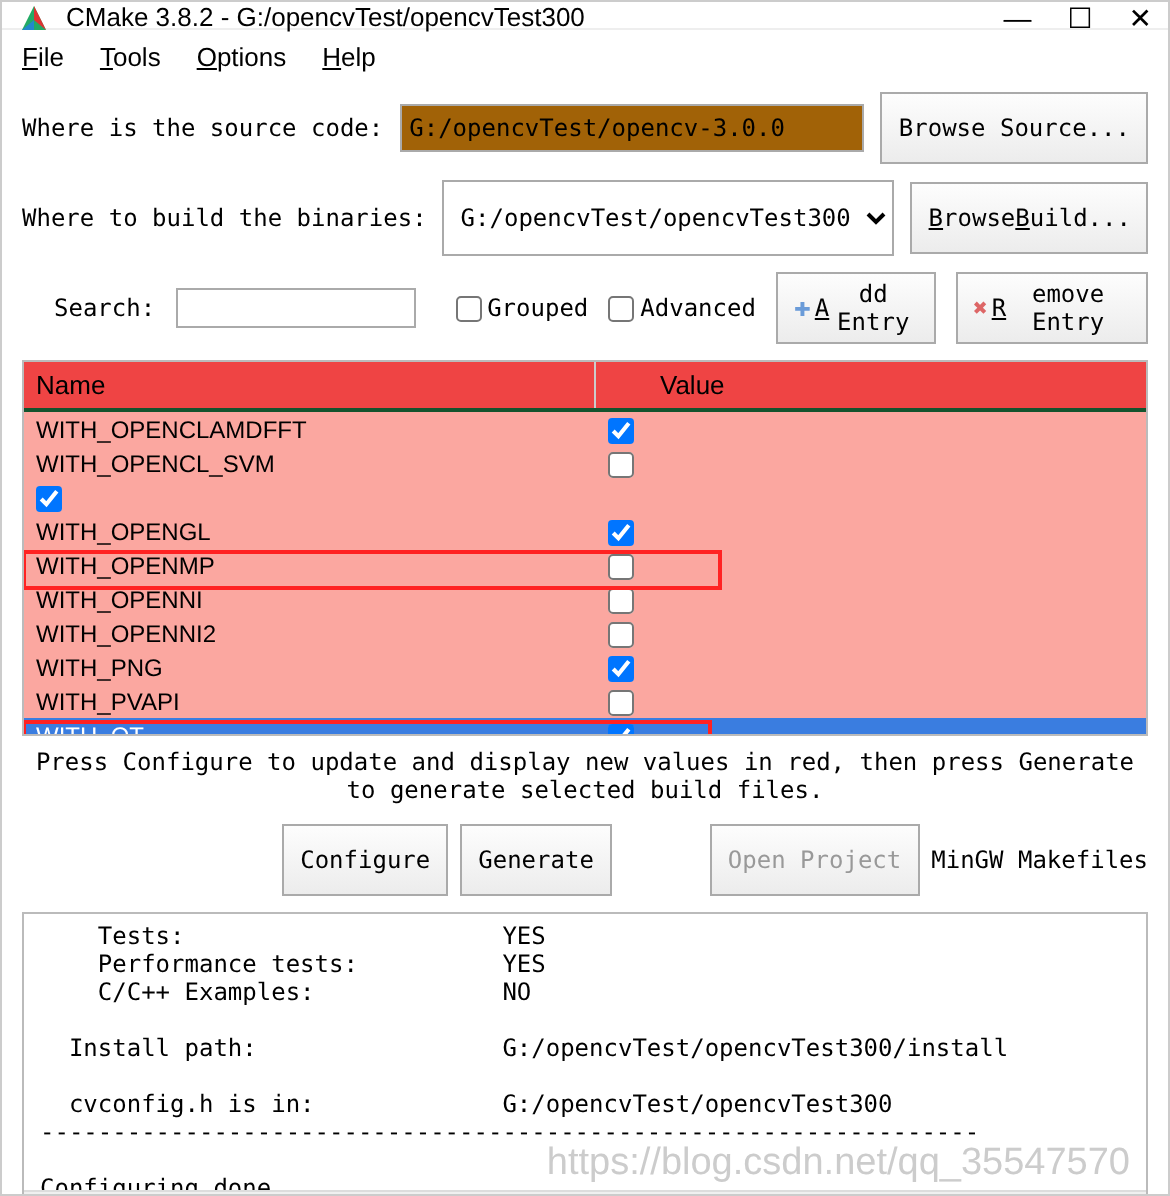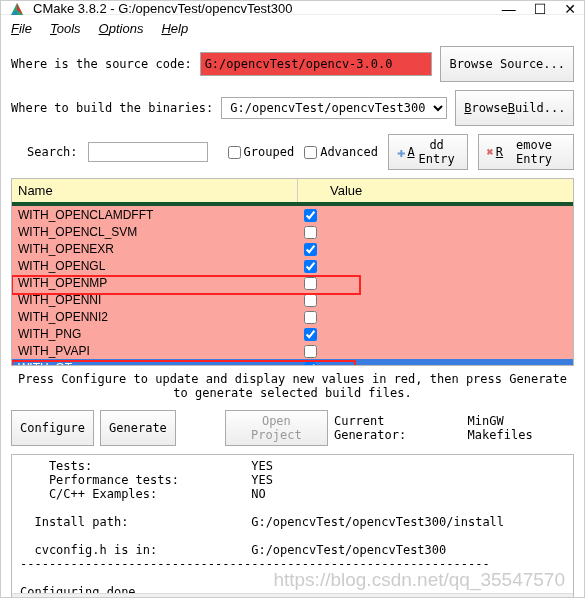--- a/index.html
+++ b/index.html
@@ -2,37 +2,37 @@
 <html><head>
 <meta charset="utf-8">
 <style>
 * { box-sizing: border-box; margin: 0; padding: 0; }
 body { font-family: "Segoe UI", Tahoma, sans-serif; font-size: 12px; background: #fff; width: 585px; height: 598px; overflow: hidden; border: 1px solid #ccc; }
 .titlebar { display: flex; align-items: flex-start; height: 14px; padding: 0 8px; border-bottom: 1px solid #eee; }
 .titlebar .logo { width: 16px; height: 16px; margin-right: 8px; }
 .titlebar .title { flex: 1; font-size: 13px; }
 .titlebar .winbtns { display: flex; gap: 18px; font-size: 14px; }
 .titlebar .winbtns span { cursor: default; }
-.menubar { display: flex; gap: 18px; padding: 6px 10px; font-size: 13px; font-style: italic; }
+.menubar { display: flex; gap: 18px; padding: 6px 10px; font-size: 13px; }
 .menubar span { cursor: default; }
 .pathrow { display: flex; align-items: center; padding: 4px 10px; gap: 8px; font-family: "SimSun", monospace; font-size: 12px; }
 .pathrow label { white-space: nowrap; }
-.pathrow input[type=text] { flex: 1; border: 1px solid #aaa; padding: 11px 4px; font-family: inherit; font-size: 12px; height: 22px; background: #ef4444; }
-.pathrow select { flex: 1; border: 1px solid #aaa; padding: 2px 4px; font-family: inherit; font-size: 12px; height: 22px; background: #fff; }
+.pathrow input[type=text] { flex: 1; border: 1px solid #aaa; padding: 11px 4px; font-family: inherit; font-size: 12px; height: 22px; background: #a16207; }
+.pathrow select { flex: 1; border: 1px solid #aaa; padding: 2px 4px; font-family: inherit; font-size: 12px; height: 38px; background: #fff; }
 .btn { border: 1px solid #aaa; background: linear-gradient(#fdfdfd,#ececec); padding: 2px 8px; font-family: "SimSun", monospace; font-size: 12px; cursor: default; height: 36px; display: inline-flex; align-items: center; }
 .toolrow { display: flex; align-items: center; padding: 4px 10px; gap: 10px; font-family: "SimSun", monospace; font-size: 12px; margin-left: 16px; }
 .toolrow input[type=text] { width: 120px; border: 1px solid #aaa; height: 20px; padding: 2px 4px; }
 .chkwrap { display: flex; align-items: center; gap: 3px; }
 .chkwrap input { width: 13px; height: 13px; }
 .spacer { flex: 1; }
 .plusicon { color: #6a9bd8; font-weight: bold; margin-right: 2px; font-size: 14px; }
 .xicon { color: #d66; font-weight: bold; margin-right: 2px; font-size: 12px; }
 .btn .ul { text-decoration: underline; }
 .gridwrap { margin: 4px 10px; border: 1px solid #bbb; height: 188px; overflow: hidden; position: relative; }
-.gridhead { display: flex; background: #fef9c3; border-bottom: 4px solid #14532d; font-size: 13px; }
+.gridhead { display: flex; background: #ef4444; border-bottom: 2px solid #14532d; font-size: 13px; }
 .gridhead .col { padding: 4px 6px; }
 .col-name { width: 286px; border-right: 1px solid #ccc; }
 .col-val { flex: 1; margin-left: 26px; }
 .gridbody { position: relative; }
 .gridrow { display: flex; align-items: center; height: 17px; font-size: 12px; background: #fba7a0; }
 .gridrow .cell-name { width: 286px; padding-left: 6px; }
 .gridrow .cell-val { flex: 1; padding-left: 6px; }
 .gridrow.selected { background: #3a7de0; color: #fff; }
 .gridrow.selected .cell-val input { outline: none; }
 .gridrow input[type=checkbox] { width: 13px; height: 13px; vertical-align: middle; }
@@ -110,21 +110,20 @@
     <div class="redbox2"></div>
   <div class="gridrow">
         <div class="cell-name">WITH_OPENCLAMDFFT</div>
         <div class="cell-val"><input type="checkbox" checked="" style=""></div>
       </div>
       <div class="gridrow">
         <div class="cell-name">WITH_OPENCL_SVM</div>
         <div class="cell-val"><input type="checkbox" style=""></div>
       </div>
       <div class="gridrow">
-        <div class="cell-name">WITH_OPENEXR</div>
         <div class="cell-val"><input type="checkbox" checked="" style=""></div>
       </div>
       <div class="gridrow">
         <div class="cell-name">WITH_OPENGL</div>
         <div class="cell-val"><input type="checkbox" checked="" style=""></div>
       </div>
       <div class="gridrow">
         <div class="cell-name">WITH_OPENMP</div>
         <div class="cell-val"><input type="checkbox" style=""></div>
       </div>
@@ -150,21 +149,20 @@
       </div>
     </div>
 </div>
 
 <div class="hint">Press Configure to update and display new values in red, then press Generate to generate selected build files.</div>
 
 <div class="genrow">
   <button class="btn">Configure</button>
   <button class="btn">Generate</button>
   <button class="btn disabled">Open Project</button>
-  <span>Current Generator:</span>
   <span>MinGW Makefiles</span>
 </div>
 
 <div class="output"><div style="white-space: pre;">    Tests:                      YES
     Performance tests:          YES
     C/C++ Examples:             NO
 
   Install path:                 G:/opencvTest/opencvTest300/install
 
   cvconfig.h is in:             G:/opencvTest/opencvTest300

